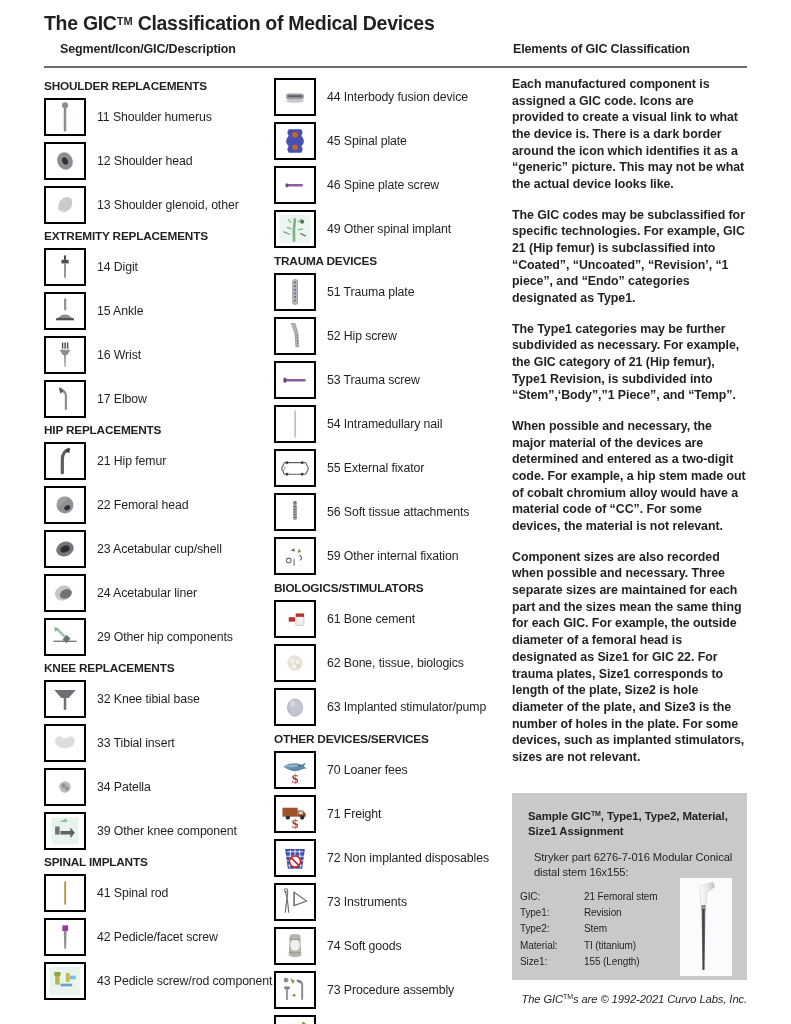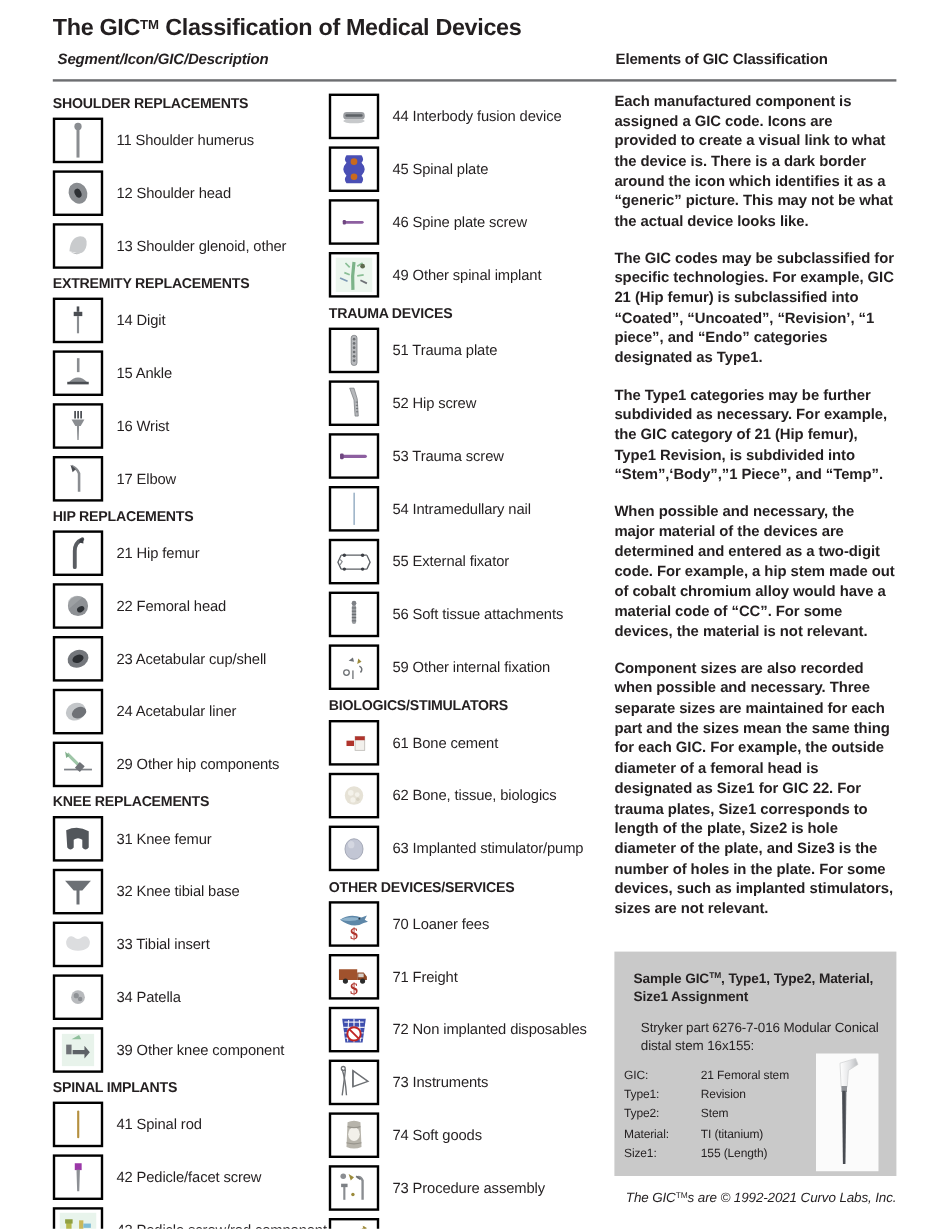--- a/index.html
+++ b/index.html
@@ -18,21 +18,21 @@
   .doc-title {
     font-size: 19.5px; font-weight: bold; letter-spacing: -0.3px;
     color:#231f20; line-height: 1.2; margin:0 0 7px 0;
   }
   .doc-title .tm { font-size: 11px; vertical-align: 5px; letter-spacing:0; }
   .subhead-row { position:relative; height:20px; }
   .subhead {
     position:absolute; top:0; font-size:12.5px; font-weight:bold;
     letter-spacing:-0.15px; color:#231f20;
   }
-  .subhead.left { left:4px;font-style:italic; }
+  .subhead.left { left:16px; }
   .subhead.right { left:469px; }
   .rule {
     position:absolute; left:44px; top:66px; width:703px; height:0;
     border-top: 2.2px solid #6d6e71;
   }
 
   
   .col { position:absolute; top:76px; }
   .col-1 { left:44px;  width:226px; }
   .col-2 { left:274px; width:226px; }
@@ -224,28 +224,20 @@
           <svg viewBox="0 0 42 38" xmlns="http://www.w3.org/2000/svg">
             <rect x="8" y="23" width="26" height="1.6" fill="#7d8186"></rect>
             <path d="M11 9 L22 20" stroke="#9fc6a8" stroke-width="3" fill="none"></path>
             <path d="M9 7 L13 11 L10 13 Z" fill="#7fae8a"></path>
             <rect x="20" y="18" width="6" height="7" fill="#6f7277" transform="rotate(40 23 21)"></rect>
           </svg>
         </div>
         <div class="item-label">29 Other hip components</div>
       </div>
       <div class="group-head">KNEE REPLACEMENTS</div>
-      <div class="item">
-        <div class="icon-box">
-          <svg viewBox="0 0 42 38" xmlns="http://www.w3.org/2000/svg">
-            <path d="M10 11 Q21 6 31 12 L31 27 Q28 31 25 27 L25 20 Q21 17 17 20 L17 27 Q14 31 11 27 Z" fill="#52565b"></path>
-          </svg>
-        </div>
-        <div class="item-label">31 Knee femur</div>
-      </div>
       <div class="item">
         <div class="icon-box">
           <svg viewBox="0 0 42 38" xmlns="http://www.w3.org/2000/svg">
             <path d="M9 9 H33 L25 18 H17 Z" fill="#6c7075"></path>
             <rect x="19.6" y="17" width="2.8" height="14" fill="#6c7075"></rect>
           </svg>
         </div>
         <div class="item-label">32 Knee tibial base</div>
       </div>
       <div class="item">

